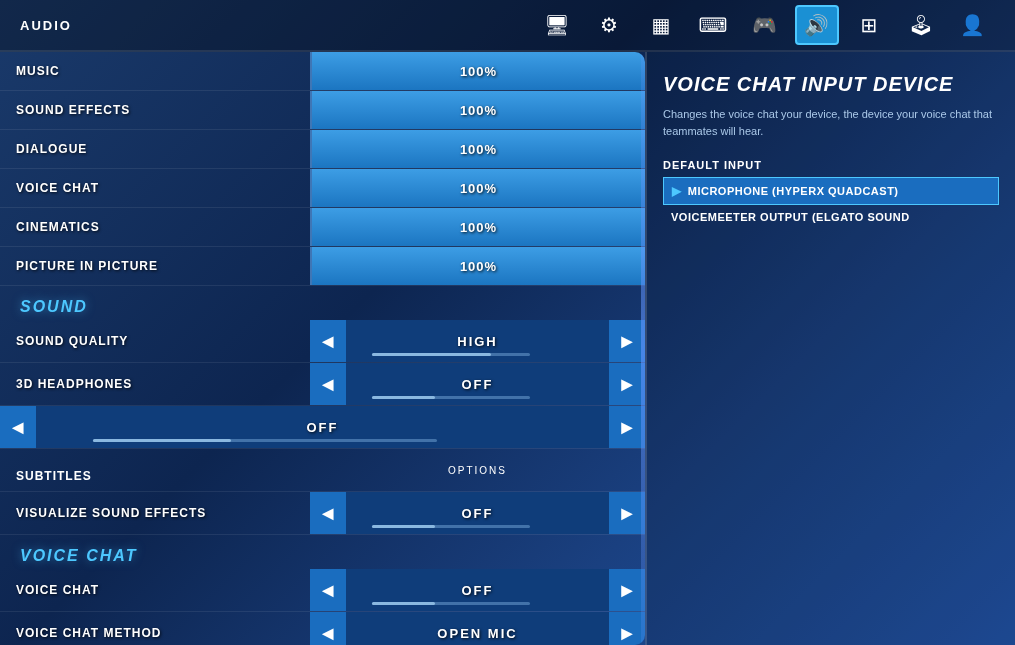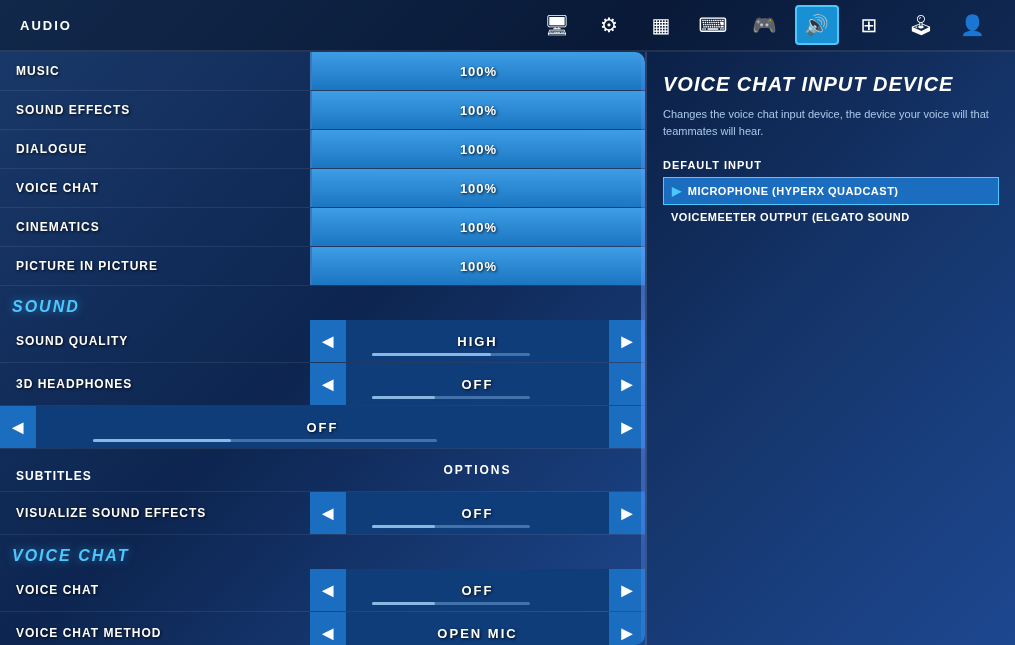--- a/index.html
+++ b/index.html
@@ -124,21 +124,21 @@
       z-index: 1;
       font-size: 13px;
       font-weight: 900;
       letter-spacing: 1px;
       color: white;
       text-shadow: 1px 1px 3px rgba(0,0,0,0.9);
     }
 
     
     .section-header {
-      padding: 12px 16px 4px 12px;
+      padding: 12px 16px 4px 20px;
       font-size: 16px;
       font-weight: 900;
       font-style: italic;
       color: #4dc8ff;
       letter-spacing: 2px;
       text-transform: uppercase;
       text-shadow: 0 0 10px rgba(77,200,255,0.5);
     }
 
     
@@ -236,22 +236,22 @@
       letter-spacing: 1px;
       text-transform: uppercase;
       color: white;
     }
 
     .options-btn {
       flex: 1;
       height: 42px;
       background: transparent;
       border: none;
-      font-size: 12px;
-      font-weight: 700;
+      font-size: 10px;
+      font-weight: 400;
       letter-spacing: 2px;
       color: white;
       text-transform: uppercase;
       cursor: pointer;
       text-align: center;
     }
 
     
     .scroll-divider {
       position: absolute;
@@ -481,21 +481,21 @@
         </div>
         <button class="arrow-btn">▶</button>
       </div>
     </div>
 
     <div class="scroll-divider"></div>
   </div>
 
   <div class="right-panel">
     <div class="right-panel-title">VOICE CHAT INPUT DEVICE</div>
-    <div class="right-panel-desc">Changes the voice chat input device, the device your voice will that teammates will hear.</div>
+    <div class="right-panel-desc">Changes the voice chat your device, the device your voice chat that teammates will hear.</div>
     <div class="right-panel-section-label">DEFAULT INPUT</div>
 
     <div class="device-list-item selected">
       <span class="arrow-indicator">▶</span>
       <span>MICROPHONE (HYPERX QUADCAST)</span>
     </div>
     <div class="device-list-item">
       <span>VOICEMEETER OUTPUT (ELGATO SOUND</span>
     </div>
   </div>

